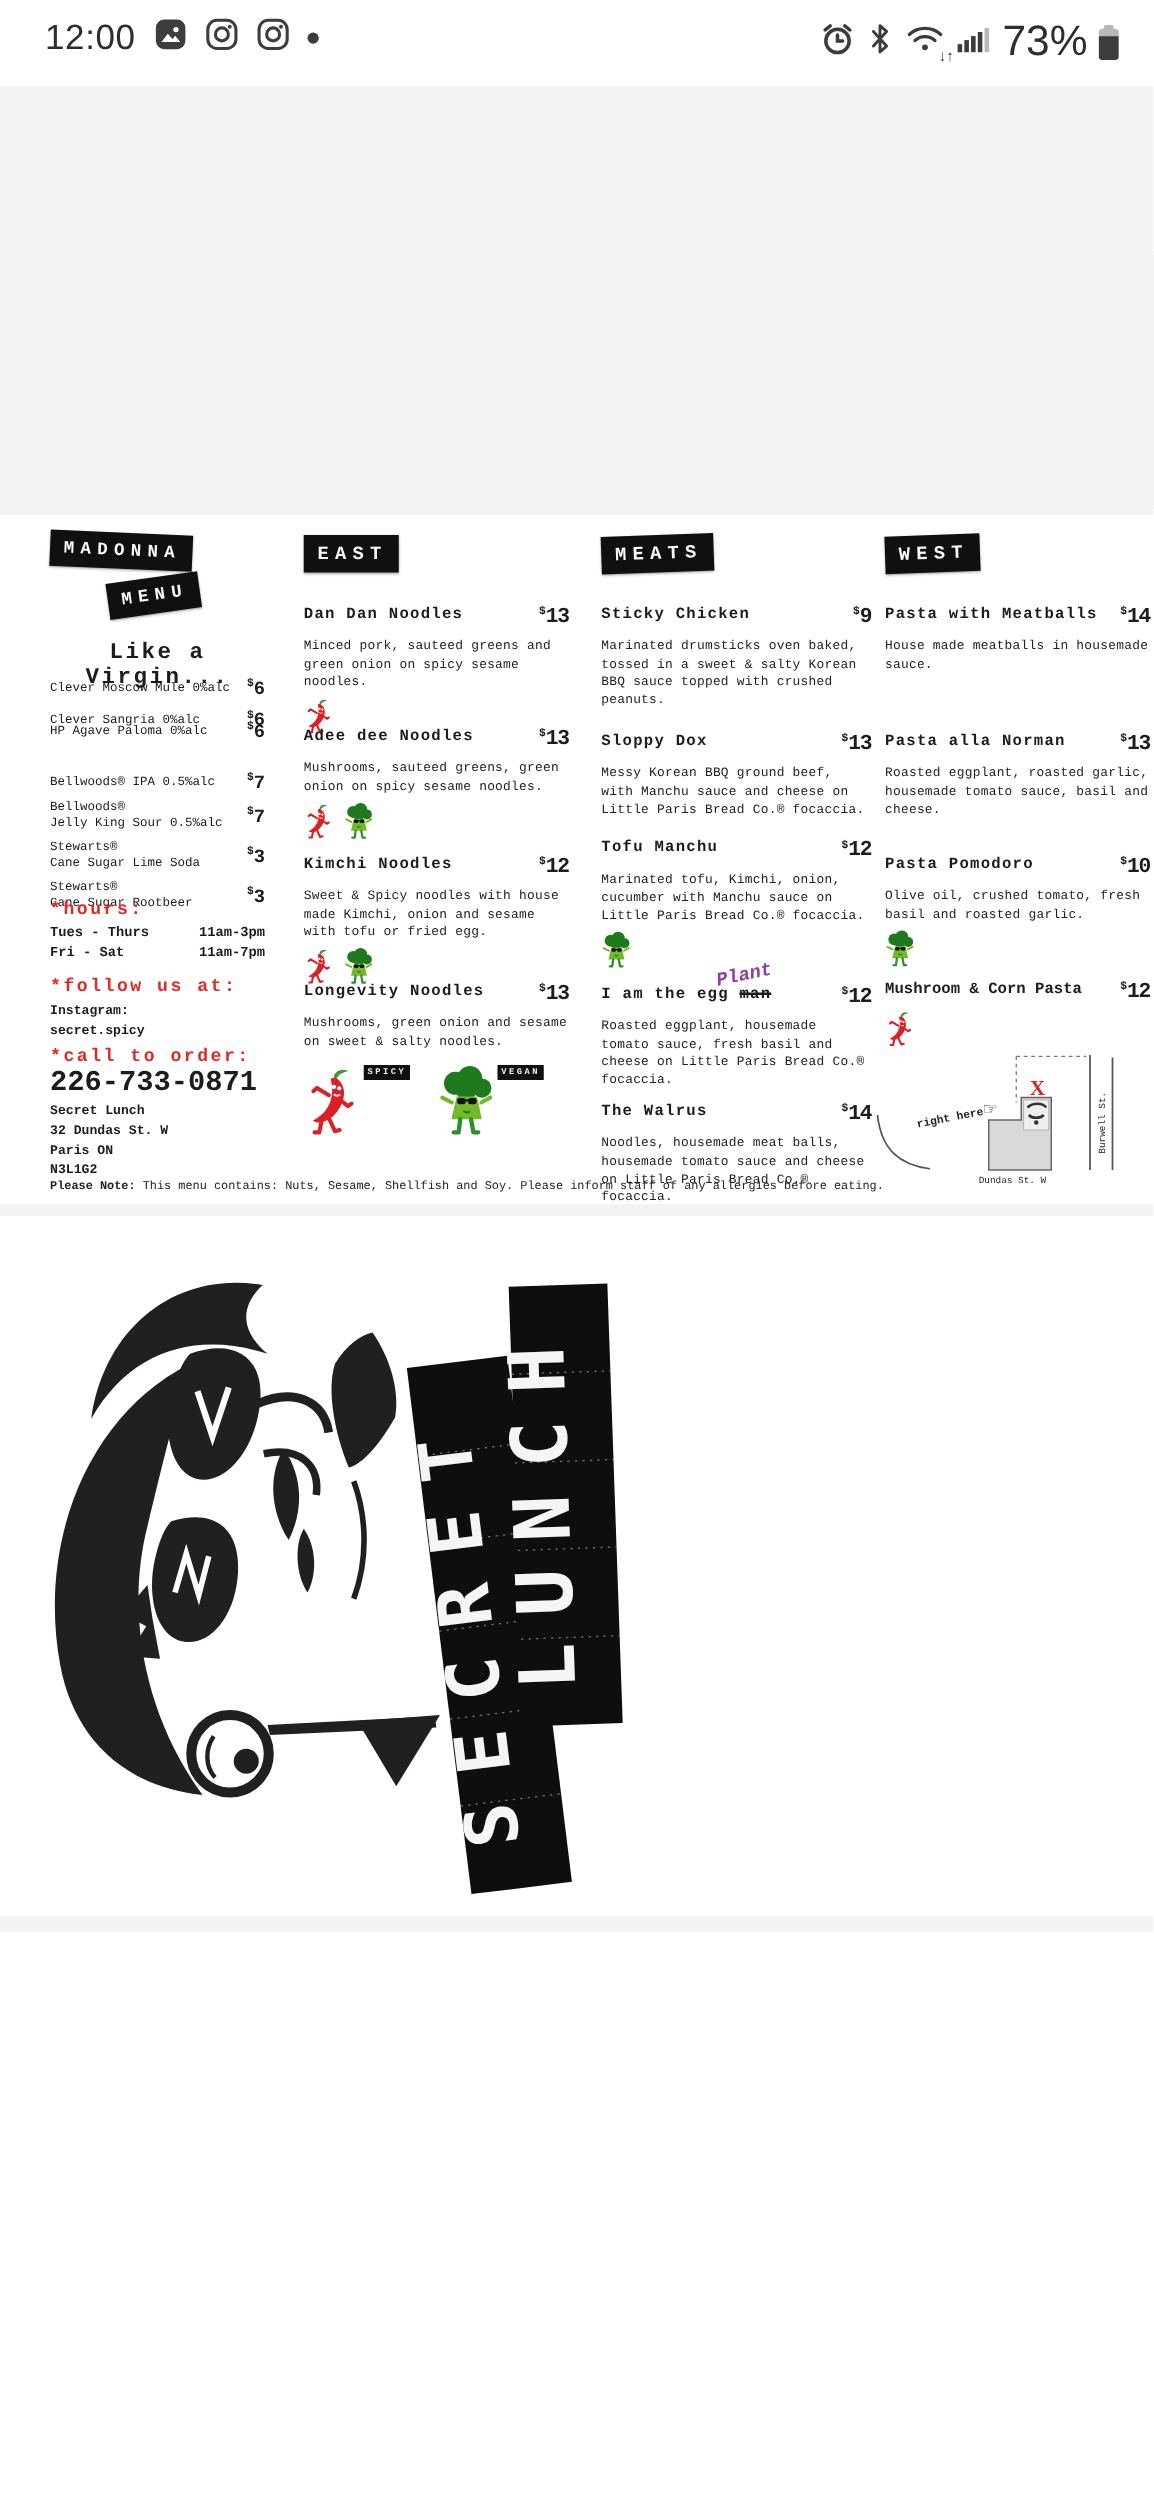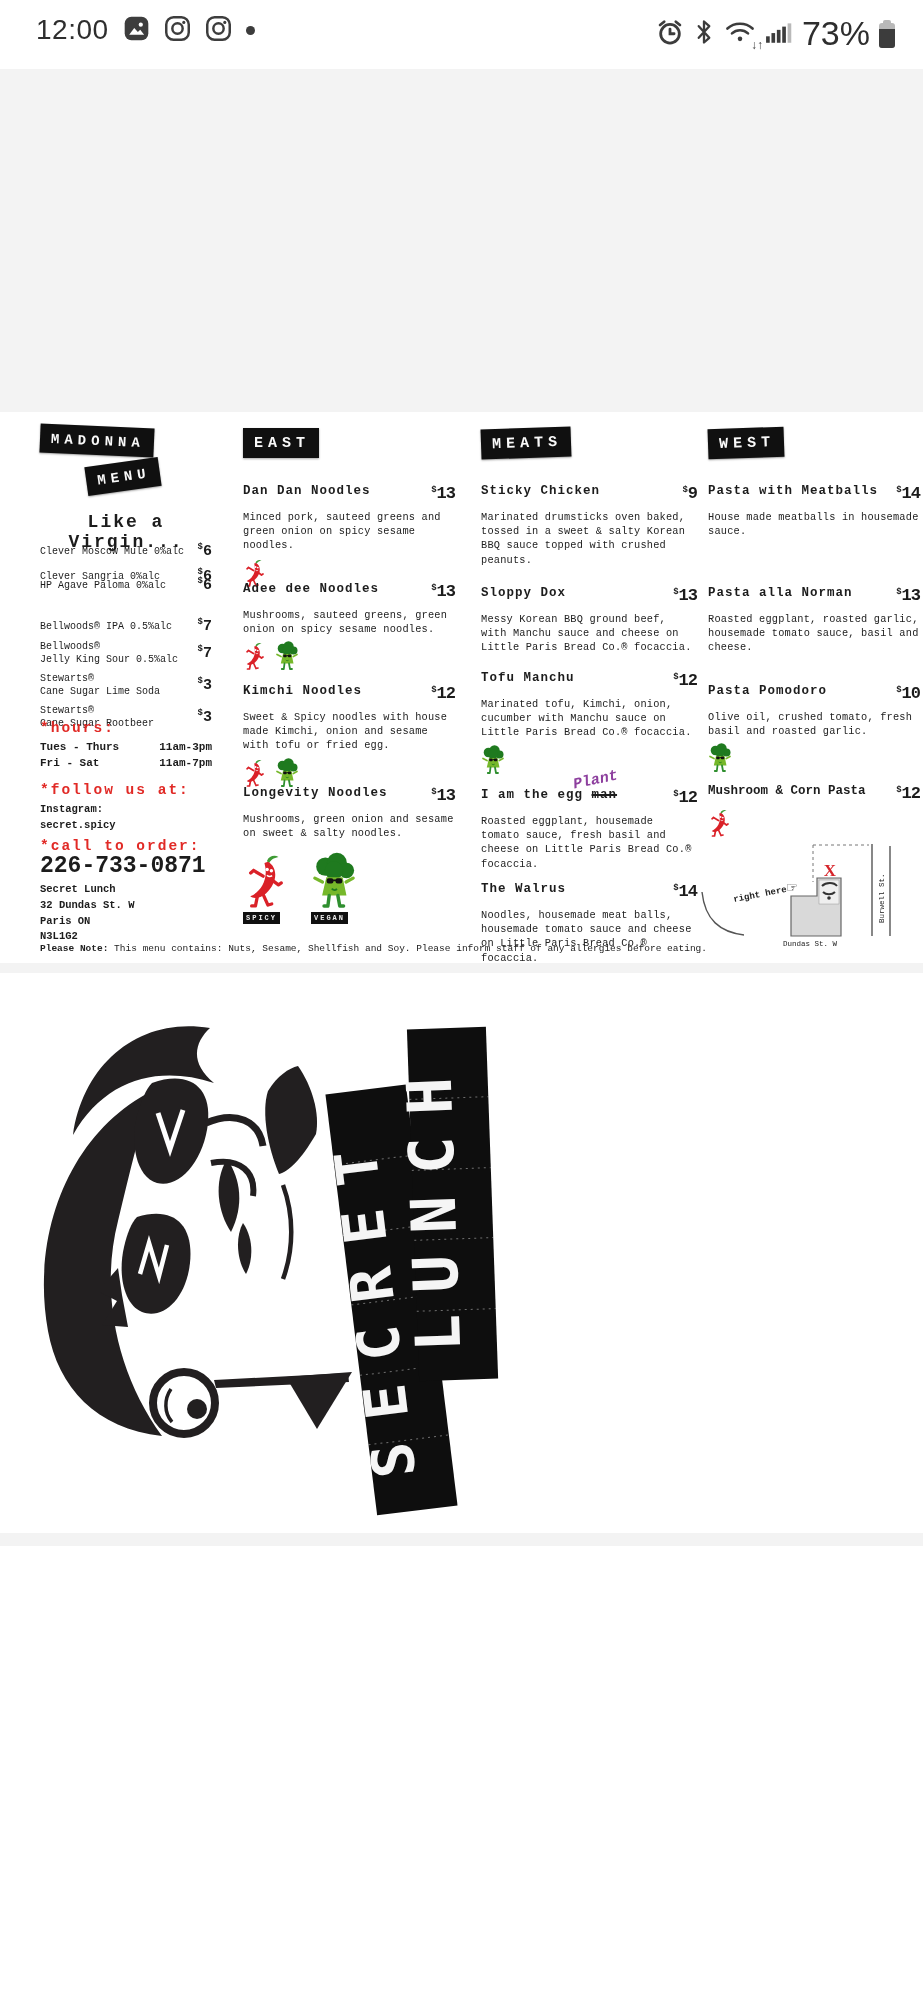--- a/index.html
+++ b/index.html
@@ -33,21 +33,21 @@
   .mi-head{display:flex;justify-content:space-between;align-items:flex-start;}
   .mi-name{font-weight:bold;font-size:12.5px;letter-spacing:1px;}
   .mi-price{white-space:nowrap;margin-left:4px;}
   .cur{font-size:9px;vertical-align:super;font-weight:bold;}
   .mi-price b{font-size:17px;letter-spacing:-1px;}
   .mi-desc{margin:7px 0 0 0;font-size:10.3px;line-height:1.38;letter-spacing:.2px;color:#222;width:100%;}
   .mi-icons{margin-top:5px;display:flex;gap:8px;}
   .mini svg{width:24px;height:30px;display:block;}
   .big-ic svg{width:46px;height:58px;display:block;}
   .legend{display:flex;gap:22px;}
-  .legend figure{margin:0;display:flex;flex-direction:column;align-items:flex-start;gap:2px;}
+  .legend figure{margin:0;display:flex;flex-direction:row;align-items:flex-start;gap:2px;}
   .legend .lbl{background:#101010;color:#eee;font-size:7px;font-weight:bold;letter-spacing:2px;padding:2px 3px;}
   
   .vhead{font-weight:bold;font-size:18px;letter-spacing:2px;text-align:center;}
   .drow{display:flex;justify-content:space-between;align-items:center;width:172px;}
   .drow .dn{font-size:10px;line-height:1.3;white-space:pre-line;}
   .drow .dp b{font-size:15px;}
   .redlab{color:#e12a26;font-weight:bold;font-size:14.5px;letter-spacing:2px;}
   .hrow{display:flex;justify-content:space-between;width:172px;font-size:11px;font-weight:bold;line-height:1.45;}
   .plain{font-size:10.5px;font-weight:bold;line-height:1.5;white-space:pre-line;}
   .phone-num{font-size:23px;font-weight:bold;letter-spacing:0px;}

